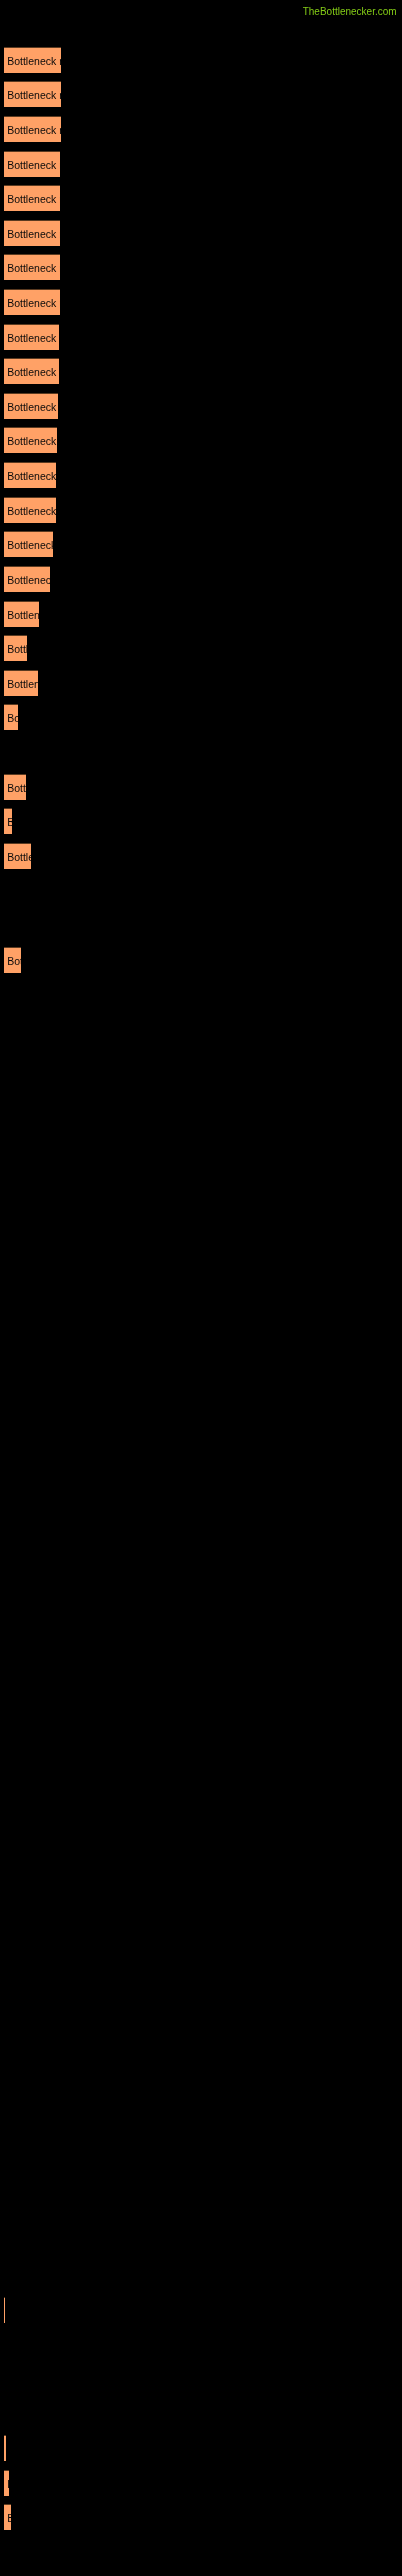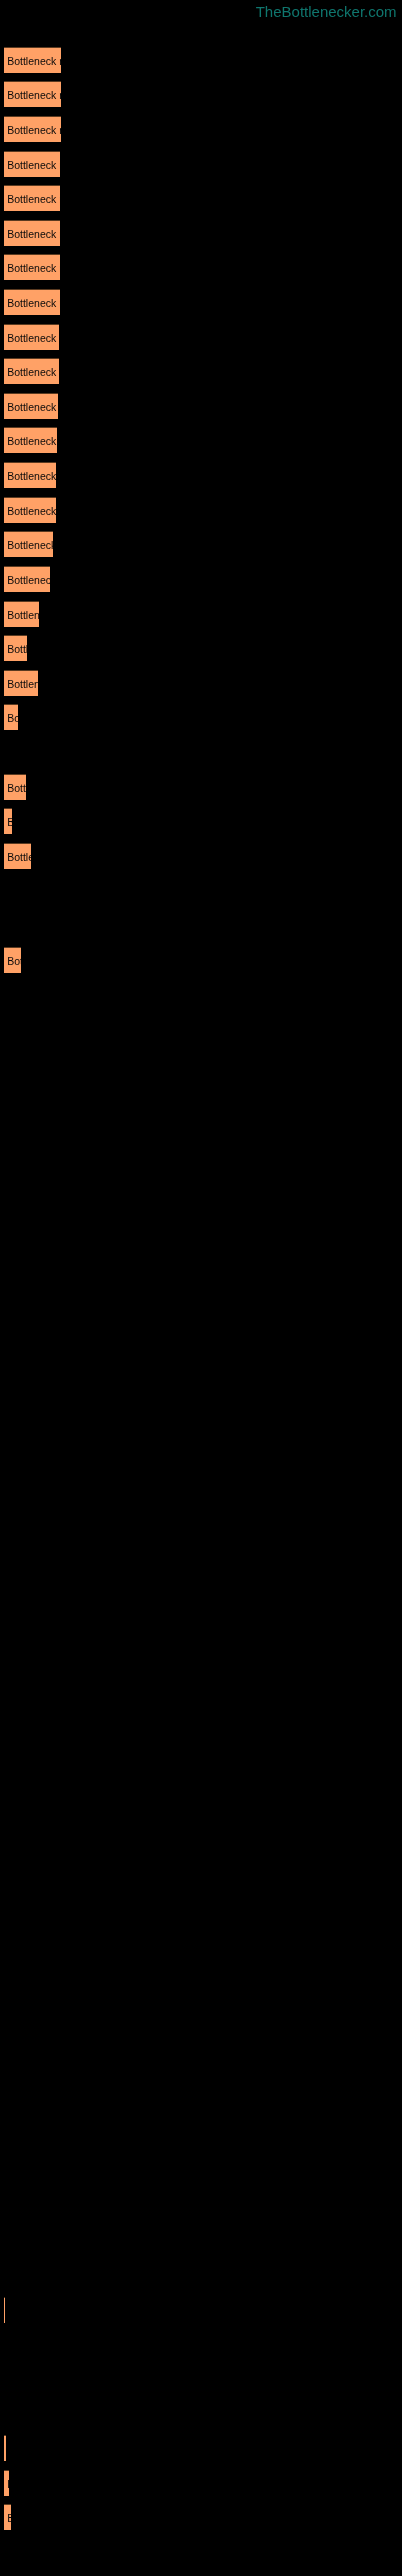--- a/index.html
+++ b/index.html
@@ -13,22 +13,22 @@
     height: 2576px;
     background: #000000;
     overflow: hidden;
     font-family: "Liberation Sans", sans-serif;
   }
   #site-title {
     position: absolute;
     top: 1.6px;
     right: 6.4px;
     font-family: "Liberation Sans", sans-serif;
-    font-size: 15px;
-    color: #0f766e;
+    font-size: 10px;
+    color: #84cc16;
     letter-spacing: 0px;
     white-space: nowrap;
     line-height: 19.3px;
   }
   .bar {
     position: absolute;
     left: 4px;
     height: 26px;
     background: #FFA166;
     border-top: 0.8px solid #5a3a20;

